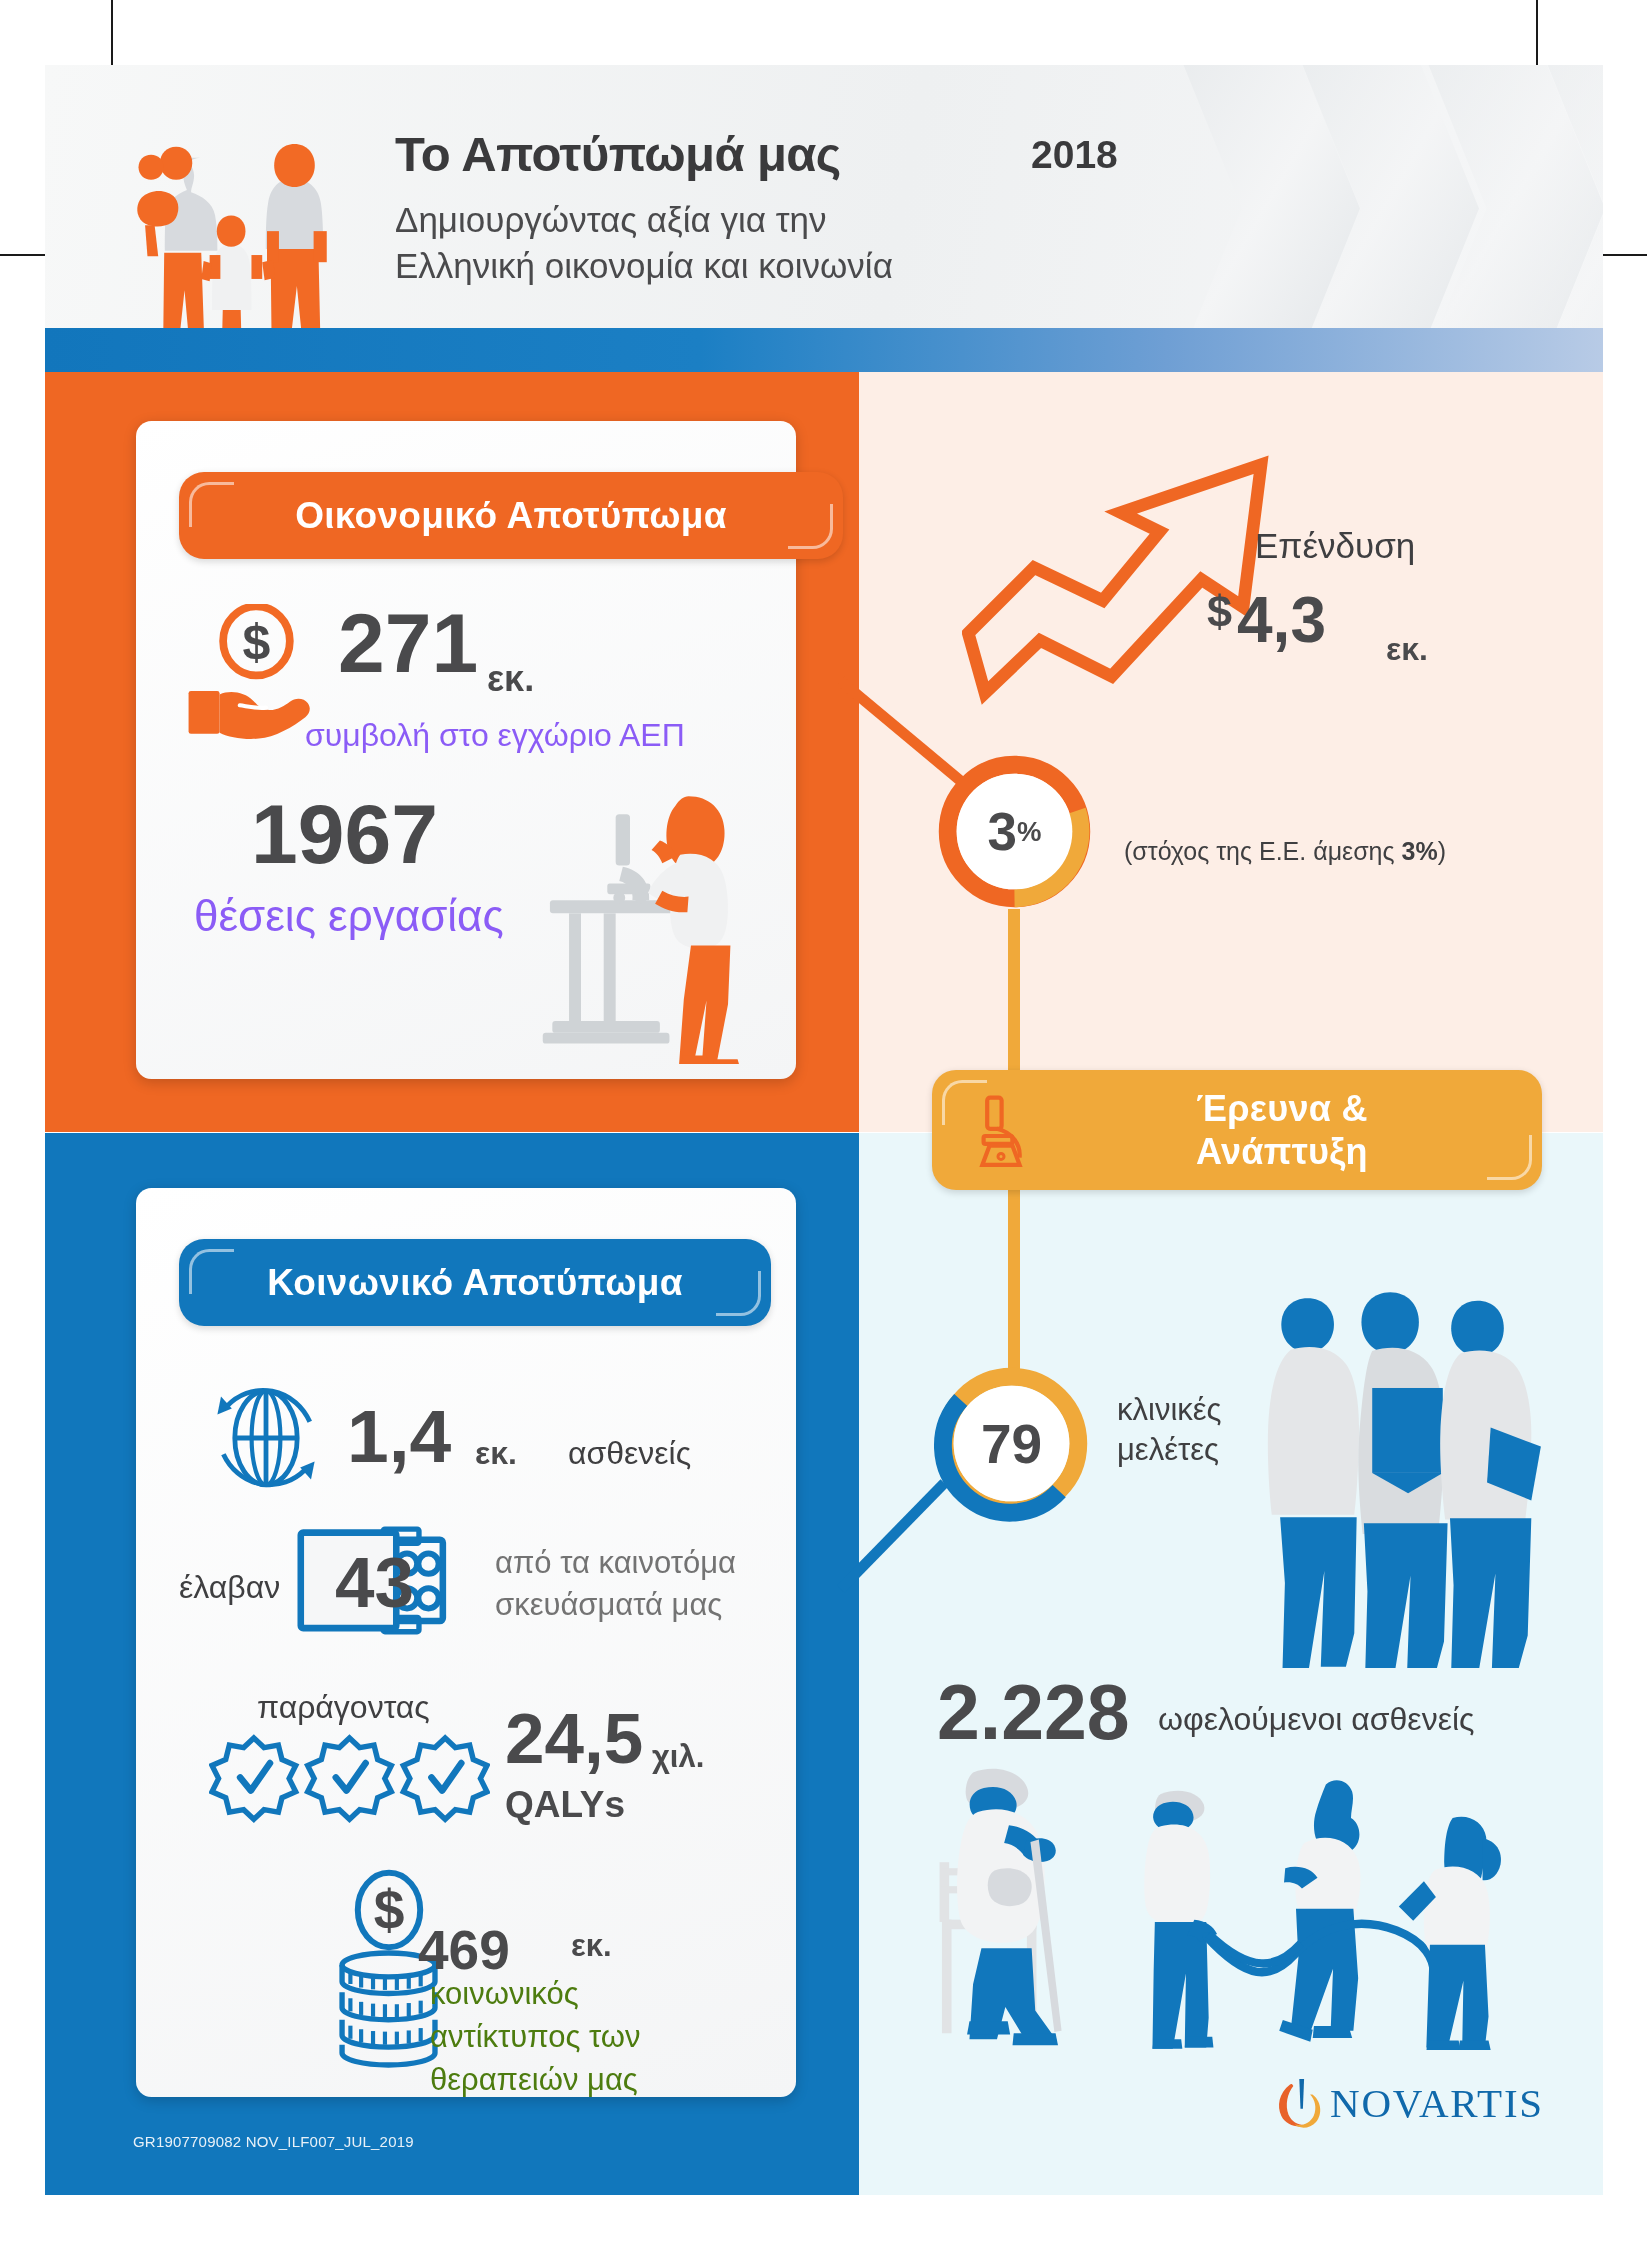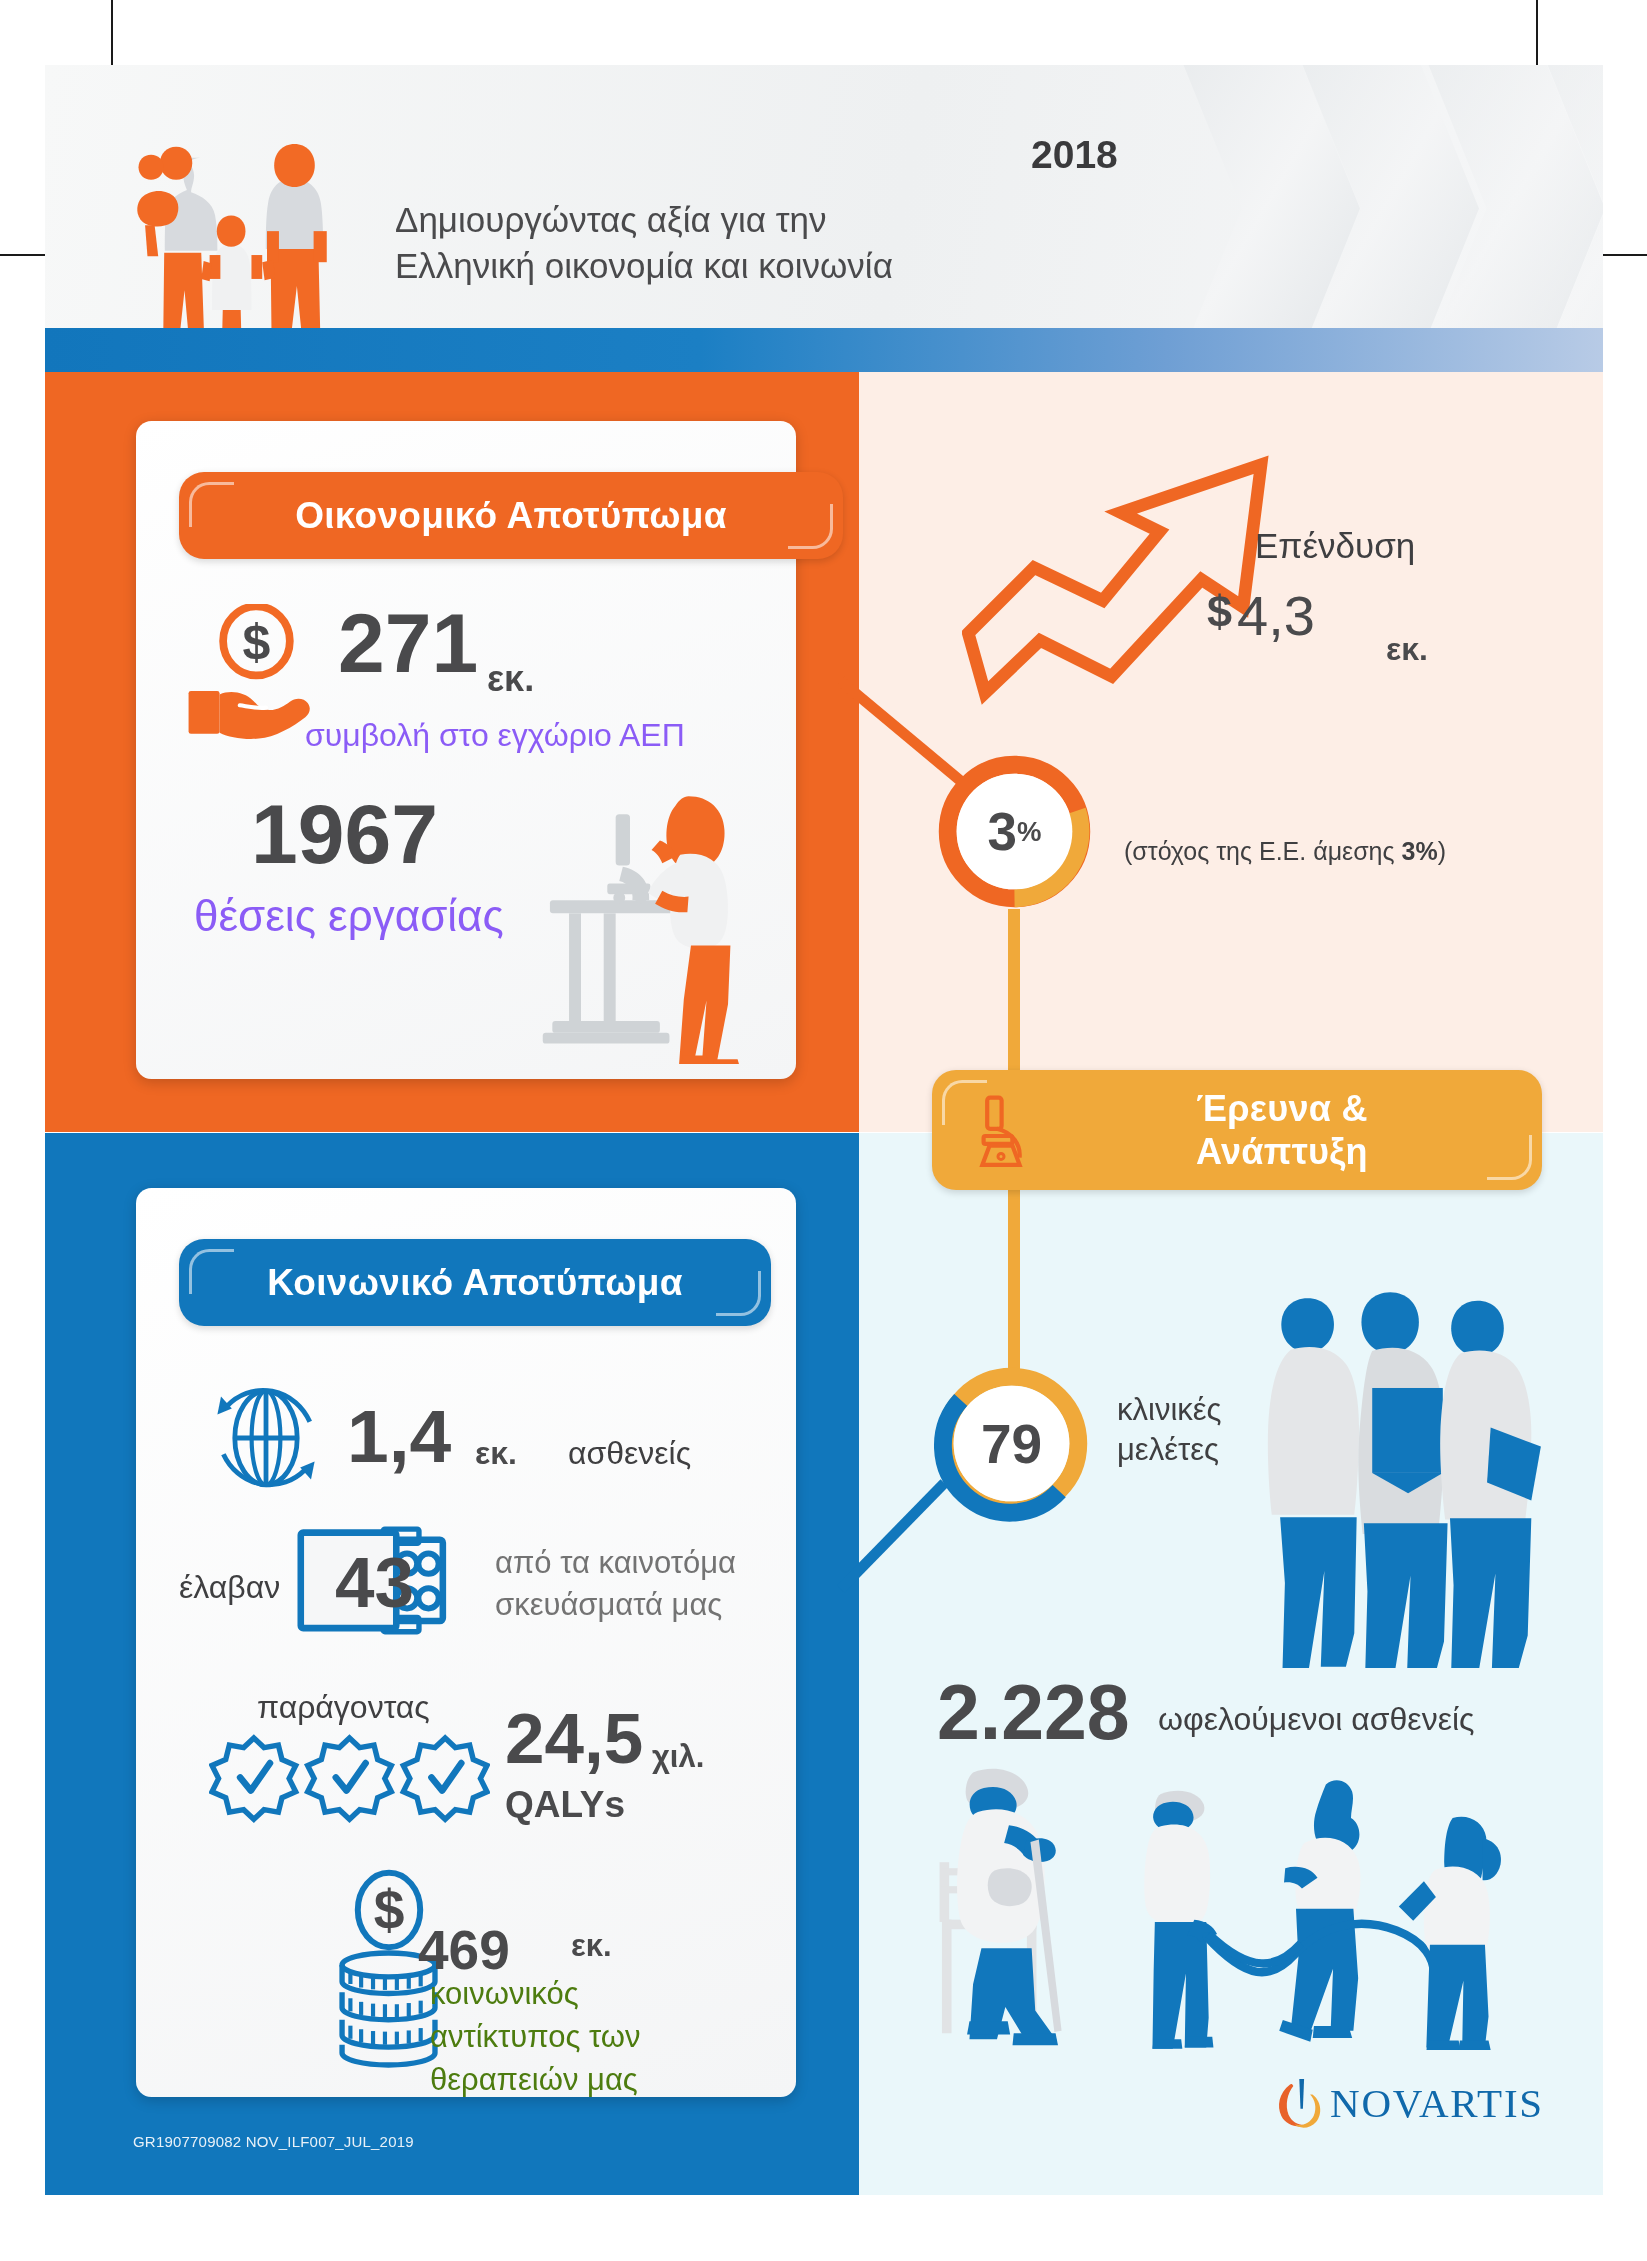--- a/index.html
+++ b/index.html
@@ -116,21 +116,21 @@
   .eco-271 { position: absolute; left: 338px; top: 604px; font-size: 84px; }
   .eco-271-unit { position:absolute; left: 487px; top: 658px; font-size: 36px; font-weight:bold; color:#4a4a4c; }
   .eco-271-lbl { position: absolute; left: 305px; top: 717px; font-size: 32px; }
 
   .eco-1967 { position: absolute; left: 251px; top: 795px; font-size: 84px; }
   .eco-1967-lbl { position: absolute; left: 194px; top: 891px; font-size: 44px; }
 
   
   .inv-lbl { position: absolute; left: 1255px; top: 526px; font-size: 35px; color:#3f3f41; }
   .inv-dollar { position: absolute; left: 1207px; top: 586px; font-size: 45px; font-weight:bold; color:#4a4a4c; }
-  .inv-num { position: absolute; left: 1237px; top: 583px; font-size: 56px; font-weight:normal; color:#4a4a4c; }
+  .inv-num { position: absolute; left: 1237px; top: 583px; font-size: 64px; font-weight:bold; color:#4a4a4c; }
   .inv-unit { position: absolute; left: 1386px; top: 631px; font-size: 32px; font-weight:bold; color:#4a4a4c; }
 
   
   .donut3 { position: absolute; left: 934px; top: 751px; width: 161px; height: 161px; }
   .donut3-txt {
     position: absolute; left: 934px; top: 751px; width: 161px; height: 161px;
     display:flex; align-items:center; justify-content:center;
     font-size: 53px; font-weight:bold; color:#4a4a4c;
   }
   .donut3-txt sup { font-size: 27.5px; vertical-align: -3.6px; }
@@ -219,20 +219,21 @@
     <path fill="#f0f1f2" d="M196 218c16 0 26 10 30 26 4 16 4 60 4 84h-66c0-24 0-68 4-84 4-16 12-26 28-26z"></path>
     <path fill="#f26a25" d="M196 170c14 0 24 11 24 26s-10 26-24 26-24-11-24-26 10-26 24-26z"></path>
     <path fill="#f26a25" d="M182 328h30l2 80h-12l-4-48-6 48h-12z"></path>
     <path fill="#f26a25" d="M160 236h18v40h-18z"></path>
     <path fill="#f26a25" d="M230 236h18v40h-18z"></path>
 
     <path fill="#f26a25" d="M150 246l14 4-4 30-14-4z"></path>
     <path fill="#f26a25" d="M248 248l18-4 4 30-18 4z"></path>
   </svg>
 
+  <div class="hdr-title">Το Αποτύπωμά μας</div>
   <div class="hdr-year">2018</div>
   <div class="hdr-sub">
     <div>Δημιουργώντας αξία για την</div>
     <div>Ελληνική οικονομία και κοινωνία</div>
   </div>
 
   <div class="ribbon"></div>
 
   <div class="panel-orange"></div>
   <div class="panel-blue"></div>

